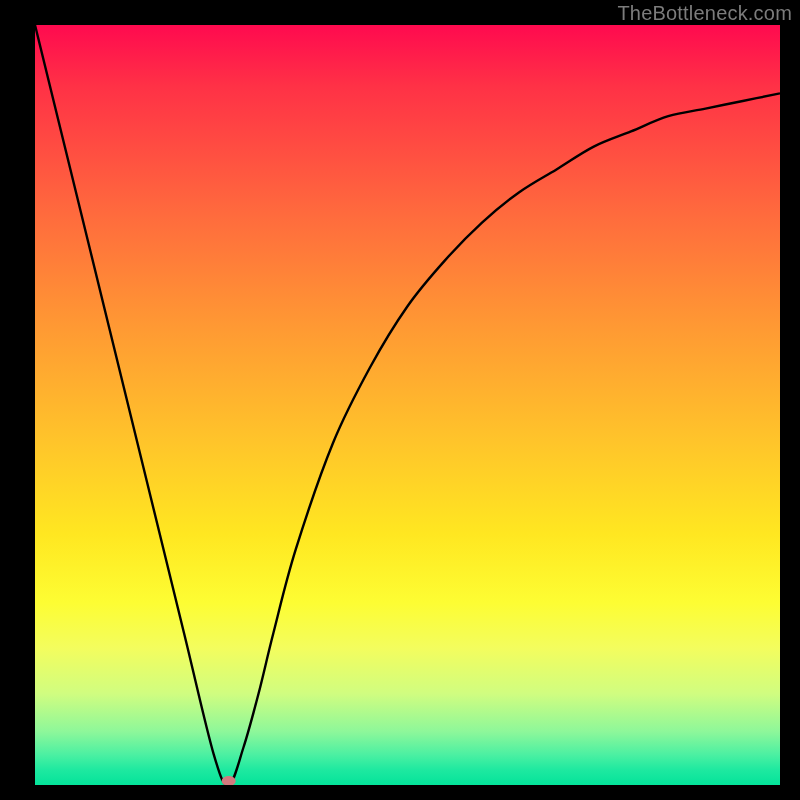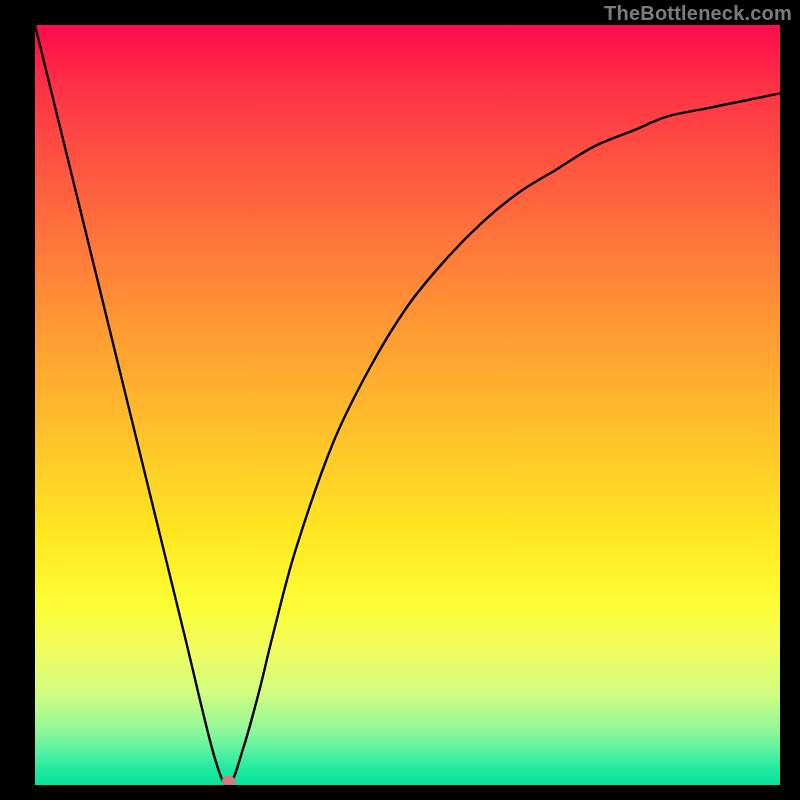--- a/index.html
+++ b/index.html
@@ -16,21 +16,21 @@
     width: 800px;
     height: 800px;
     background: #000;
   }
   .watermark {
     position: absolute;
     top: 2px;
     right: 8px;
     color: #7c7c7c;
     font-size: 20px;
-    font-weight: 700;
+    font-weight: 400;
     letter-spacing: 0.2px;
   }
   .plot-area {
     position: absolute;
     left: 35px;
     top: 25px;
     width: 745px;
     height: 760px;
     
     background: linear-gradient(to bottom,

